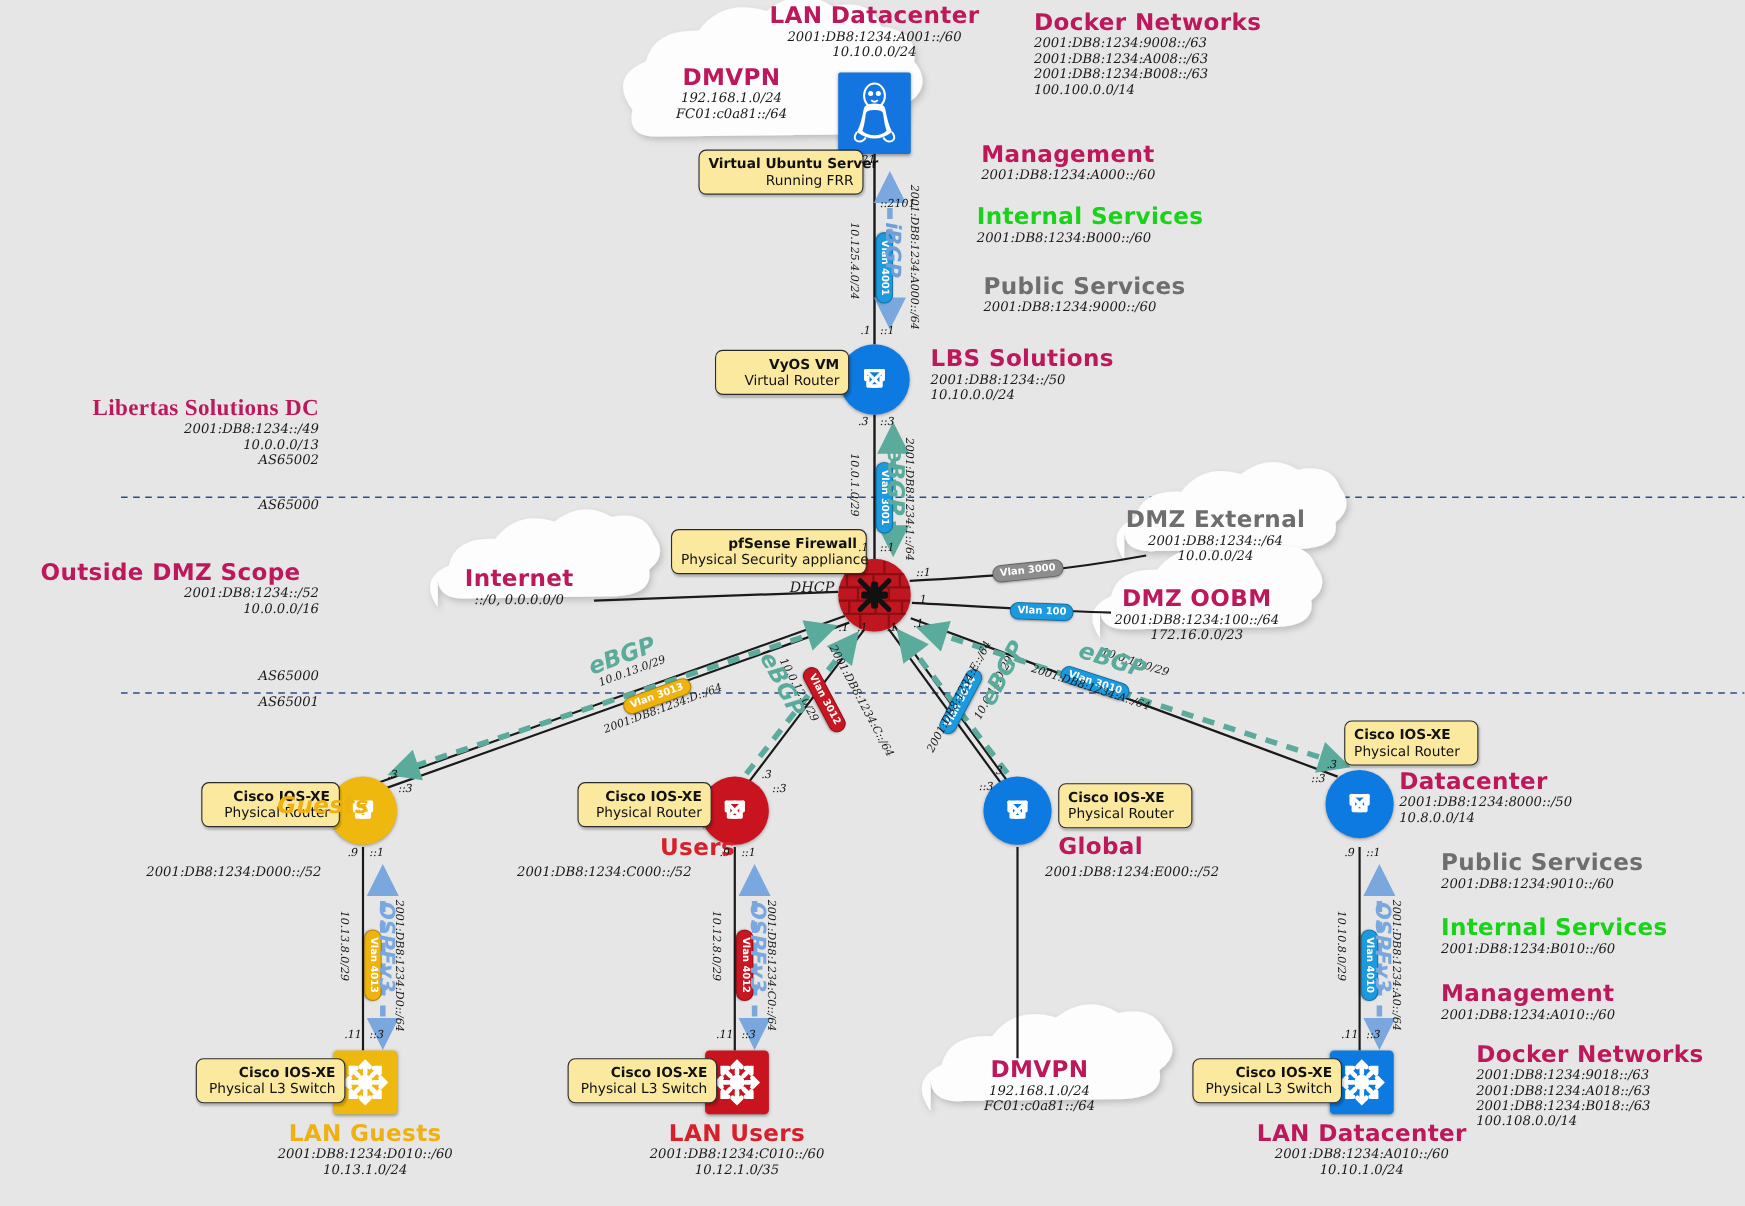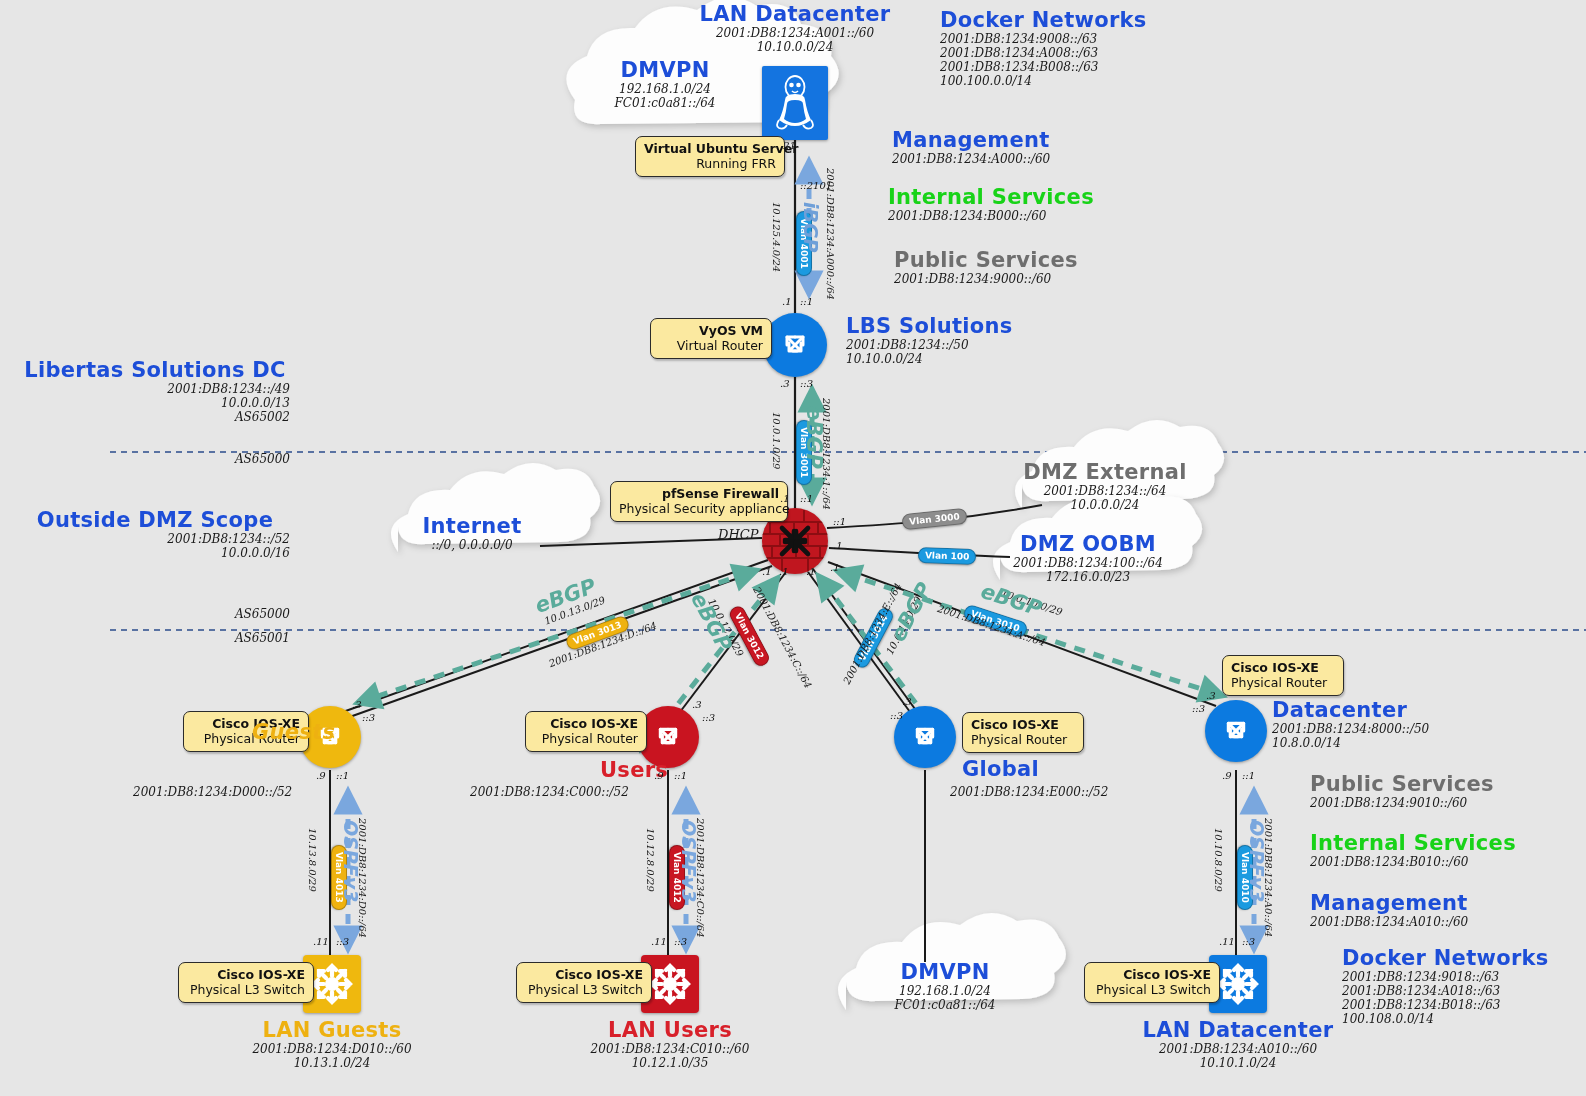--- a/index.html
+++ b/index.html
@@ -4,21 +4,21 @@
 <style>
   html,body{margin:0;padding:0;background:#e6e6e6;}
   body{width:1586px;height:1096px;position:relative;overflow:hidden;
        font-family:"DejaVu Sans","Liberation Sans",sans-serif;}
   #stage{position:absolute;inset:0;width:1586px;height:1096px;}
   svg.layer{position:absolute;left:0;top:0;width:1586px;height:1096px;pointer-events:none;}
   .abs{position:absolute;}
   
   .hdr{font-family:"DejaVu Sans","Liberation Sans",sans-serif;font-weight:bold;letter-spacing:.3px;}
   .cidr{font-family:"DejaVu Serif","Liberation Serif",serif;font-style:italic;color:#1a1a1a;white-space:nowrap;}
-  .blue{color:#1d4ed8;}
+  .blue{color:#be185d;}
   .green{color:#18d318;}
   .grey{color:#6e6e6e;}
   .gold{color:#eeb111;}
   .red{color:#d8202a;}
   .t22{font-size:21px;}
   .t17{font-size:12px;}
   .right{text-align:right;}
   .center{text-align:center;}
   
   .rnode{position:absolute;border-radius:50%;display:flex;align-items:center;justify-content:center;
@@ -152,21 +152,21 @@
     <div class="hdr green t22">Internal Services</div>
     <div class="cidr t17">2001:DB8:1234:B000::/60</div>
   </div>
 
   <div class="abs" style="left:894px;top:248px;">
     <div class="hdr grey t22">Public Services</div>
     <div class="cidr t17">2001:DB8:1234:9000::/60</div>
   </div>
 
   <div class="abs right" style="left:20px;top:358px;width:270px;">
-    <div class="hdr blue t22" style="text-align:center;">Libertas Solutions DC</div>
+    <div class="hdr blue t22" style="font-family:Liberation Serif, serif;">Libertas Solutions DC</div>
     <div class="cidr t17">2001:DB8:1234::/49</div>
     <div class="cidr t17">10.0.0.0/13</div>
     <div class="cidr t17">AS65002</div>
   </div>
   <div class="abs right" style="left:20px;top:452px;width:270px;">
     <div class="cidr t17">AS65000</div>
   </div>
 
   <div class="abs right" style="left:20px;top:508px;width:270px;">
     <div class="hdr blue t22" style="text-align:center;">Outside DMZ Scope</div>

